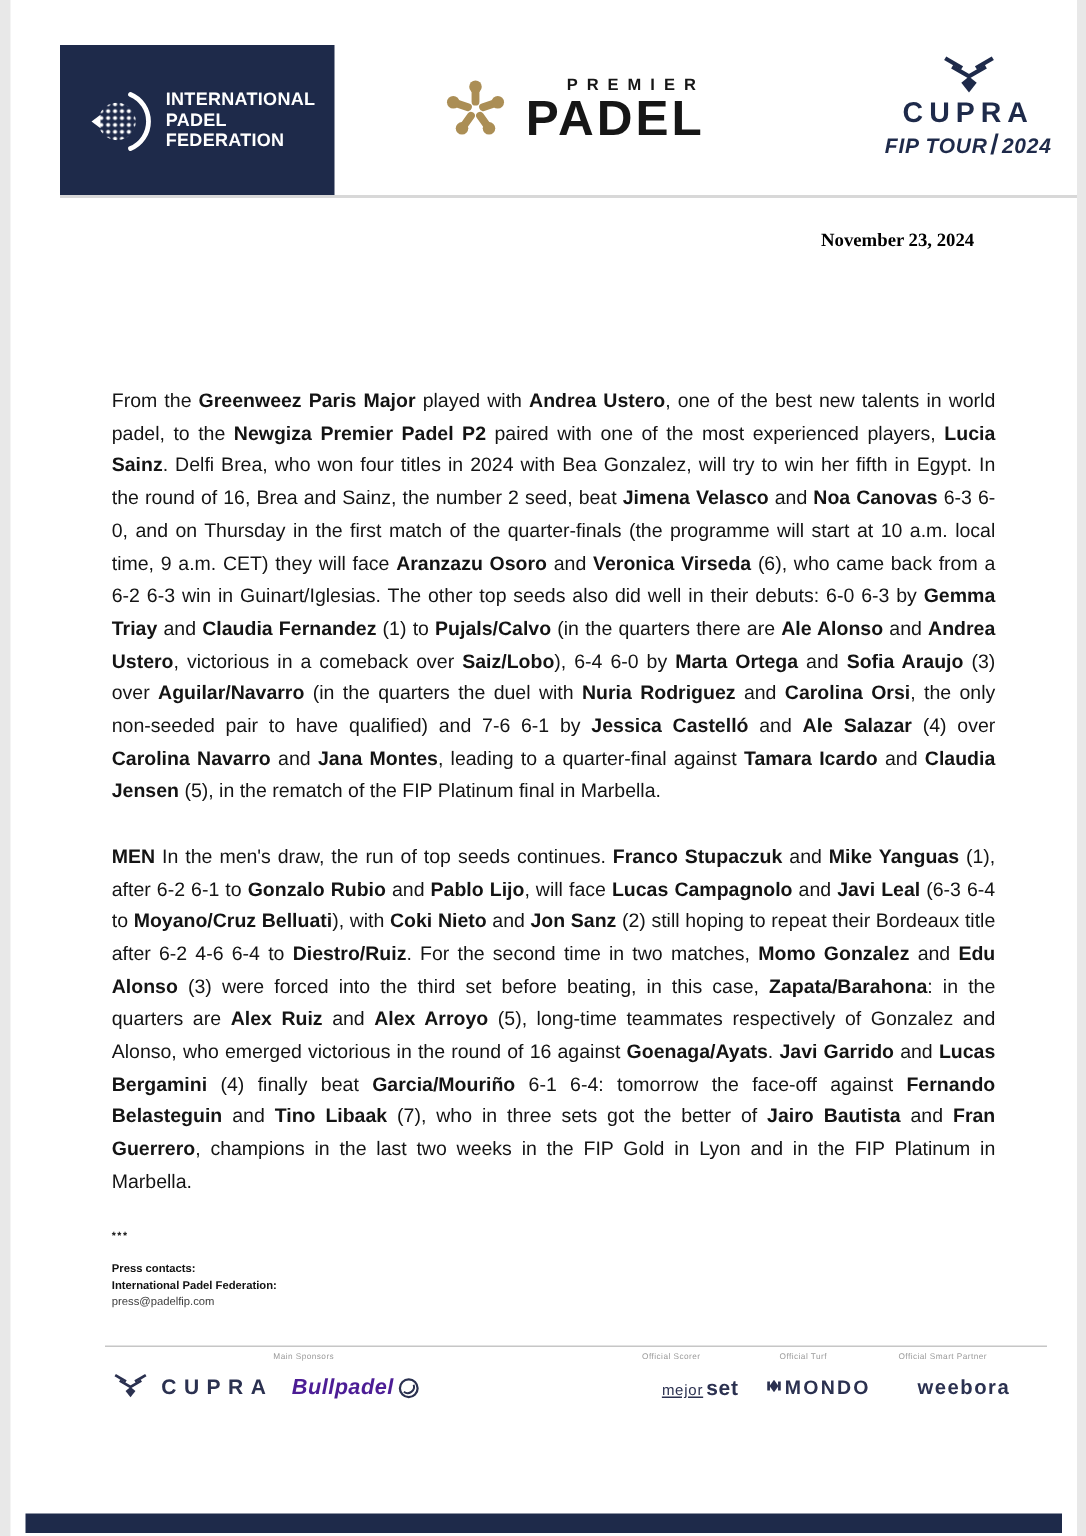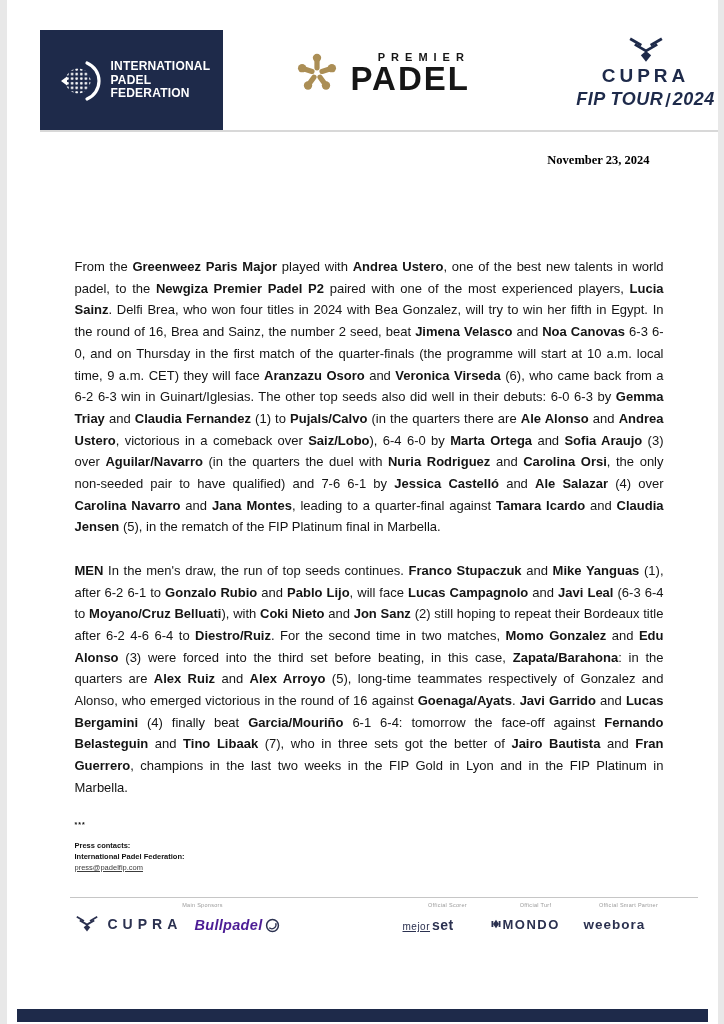--- a/index.html
+++ b/index.html
@@ -13,21 +13,21 @@
   .ipf-box {
     position:absolute; left:33px; top:30px; width:183px; height:101px;
     background:#1e2a4a; display:flex; align-items:center; gap:9px; padding-left:16px;
   }
   .ipf-text { color:#fff; font-weight:700; font-size:12px; line-height:1.12; letter-spacing:.2px; }
   .premier-logo { position:absolute; left:287px; top:50px; display:flex; align-items:center; gap:11px; }
   .premier-word-top { font-size:11px; font-weight:700; letter-spacing:6px; color:#161616; margin:0 0 1px 3px;text-align:right; }
   .premier-word-bottom { font-size:33px; font-weight:900; letter-spacing:2px; color:#161616; line-height:.92; }
   .cupra-header { position:absolute; left:563px; top:36px; width:152px; text-align:center; color:#1e2a4a; }
   .cupra-word { font-weight:700; font-size:19px; letter-spacing:4px; margin-top:1px; }
-  .fiptour-line { font-style:italic; font-weight:700; font-size:18px; letter-spacing:.5px; display:flex; justify-content:center; align-items:center; gap:4px; margin-top:2px; }
+  .fiptour-line { font-style:italic; font-weight:700; font-size:14px; letter-spacing:.5px; display:flex; justify-content:center; gap:4px; margin-top:2px; }
   .fiptour-divider { display:inline-block; width:1.5px; height:14px; background:#1e2a4a; transform:skewX(-14deg); }
   .header-rule { position:absolute; left:33px; top:130px; width:680px; height:2px; background:#d8d8d8; }
   
   .date-line {
     position:absolute; top:153px; right:68px;
     font-family:"Liberation Serif", serif; font-weight:700; font-size:12.5px; color:#000;
   }
   .title-block {
     position:absolute; top:194px; left:68px; width:589px;
     text-align:center; font-weight:700; font-size:15.5px; line-height:1.42; color:#0d0d0d;
@@ -35,31 +35,31 @@
   
   .body-text {
     position:absolute; top:256px; left:68px; width:589px;
     font-size:13px; line-height:21.7px; text-align:justify; color:#141414;
   }
   .body-text p { margin-bottom:21.7px; }
   .body-text b { font-weight:700; }
   
   .press-block { position:absolute; top:820px; left:68px; font-size:7.5px; font-weight:700; line-height:1.45; color:#111; }
   .press-sep { font-size:7px; letter-spacing:1px; margin-bottom:11px; }
-  .press-email { font-weight:400; text-decoration:underline; color:#3c3c3c; cursor:pointer; }
+  .press-email { font-weight:400; color:#3c3c3c; cursor:pointer; }
   
   .footer-rule { position:absolute; top:897px; left:63px; width:628px; height:1px; background:#c6c6c6; }
   .sponsor-label { font-size:5.5px; color:#9a9a9a; letter-spacing:.3px; }
   .main-sponsors-label { position:absolute; top:902px; left:153px; width:86px; text-align:center; }
   .cupra-footer { position:absolute; left:68px; top:915px; display:flex; align-items:center; gap:9px; color:#2b3150; }
   .cupra-footer-word { font-weight:700; font-size:14px; letter-spacing:5px; }
   .bullpadel-footer { position:absolute; left:188px; top:917px; display:flex; align-items:center; gap:3px; color:#4c1d95;
     font-style:italic; font-weight:800; font-size:14.5px; letter-spacing:.3px; }
   .partner { position:absolute; top:902px; text-align:center; color:#2b3150; }
-  .partner .logo-row { margin-top:9px; display:flex; justify-content:flex-start; align-items:baseline; gap:2px; }
+  .partner .logo-row { margin-top:9px; display:flex; justify-content:flex-end; align-items:baseline; gap:2px; }
   .p-mejorset { left:396px; width:90px; }
   .p-mondo   { left:484px; width:90px; }
   .p-weebora { left:577px; width:90px; }
   .mejor-part { font-size:10px; font-weight:400; text-decoration:underline; letter-spacing:.5px; }
   .set-part { font-size:14px; font-weight:800; letter-spacing:.5px; }
   .mondo-word { font-size:13px; font-weight:800; letter-spacing:1.5px; }
   .weebora-word { font-size:13.5px; font-weight:800; letter-spacing:1px; }
   .mondo-row { align-items:center; }
   .bottom-bar { position:absolute; left:10px; right:10px; top:1009px; height:13px; background:#1e2a4a; }
   svg { display:block; }

